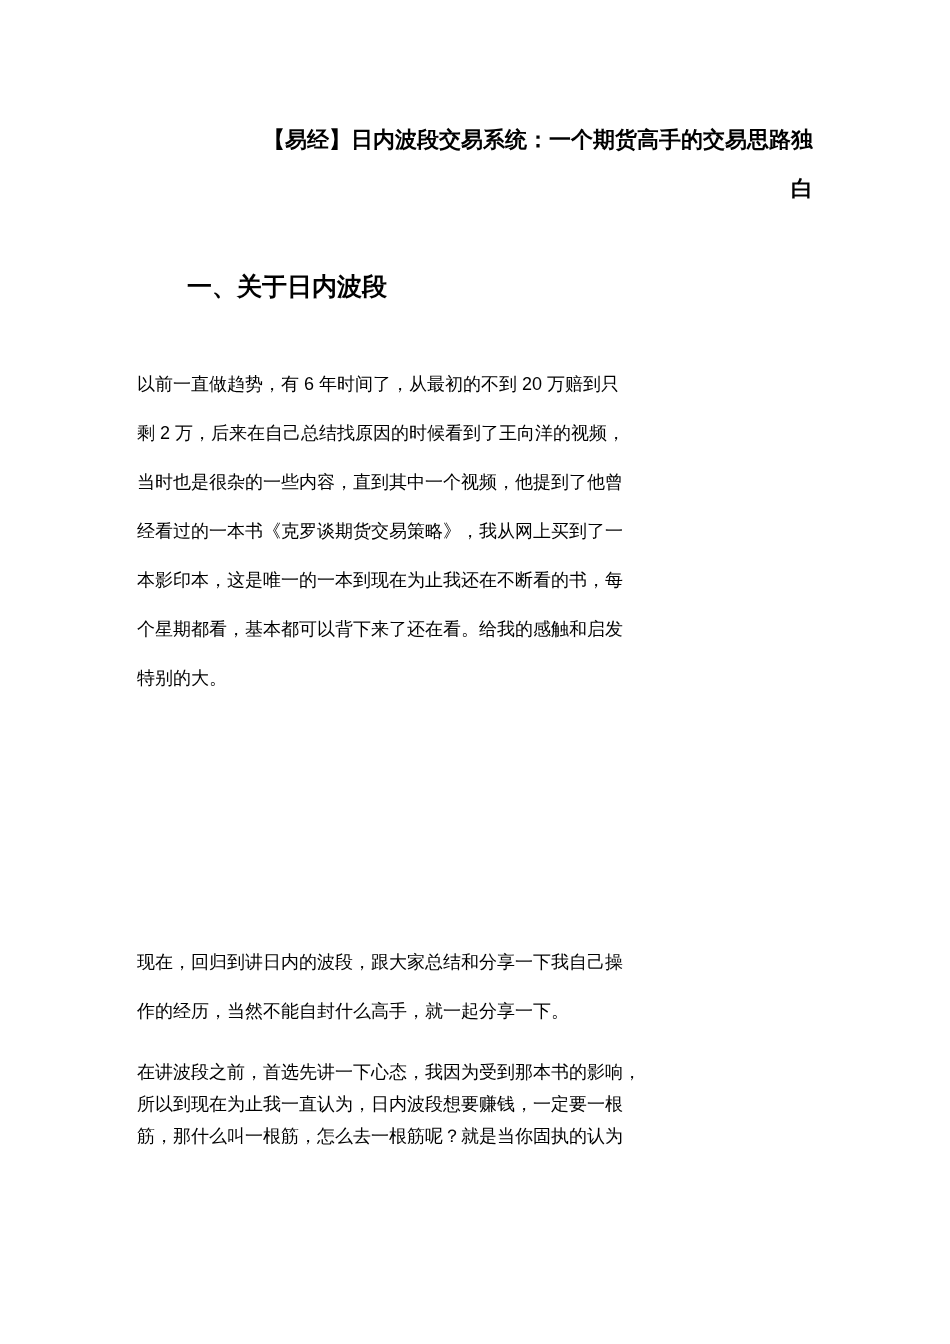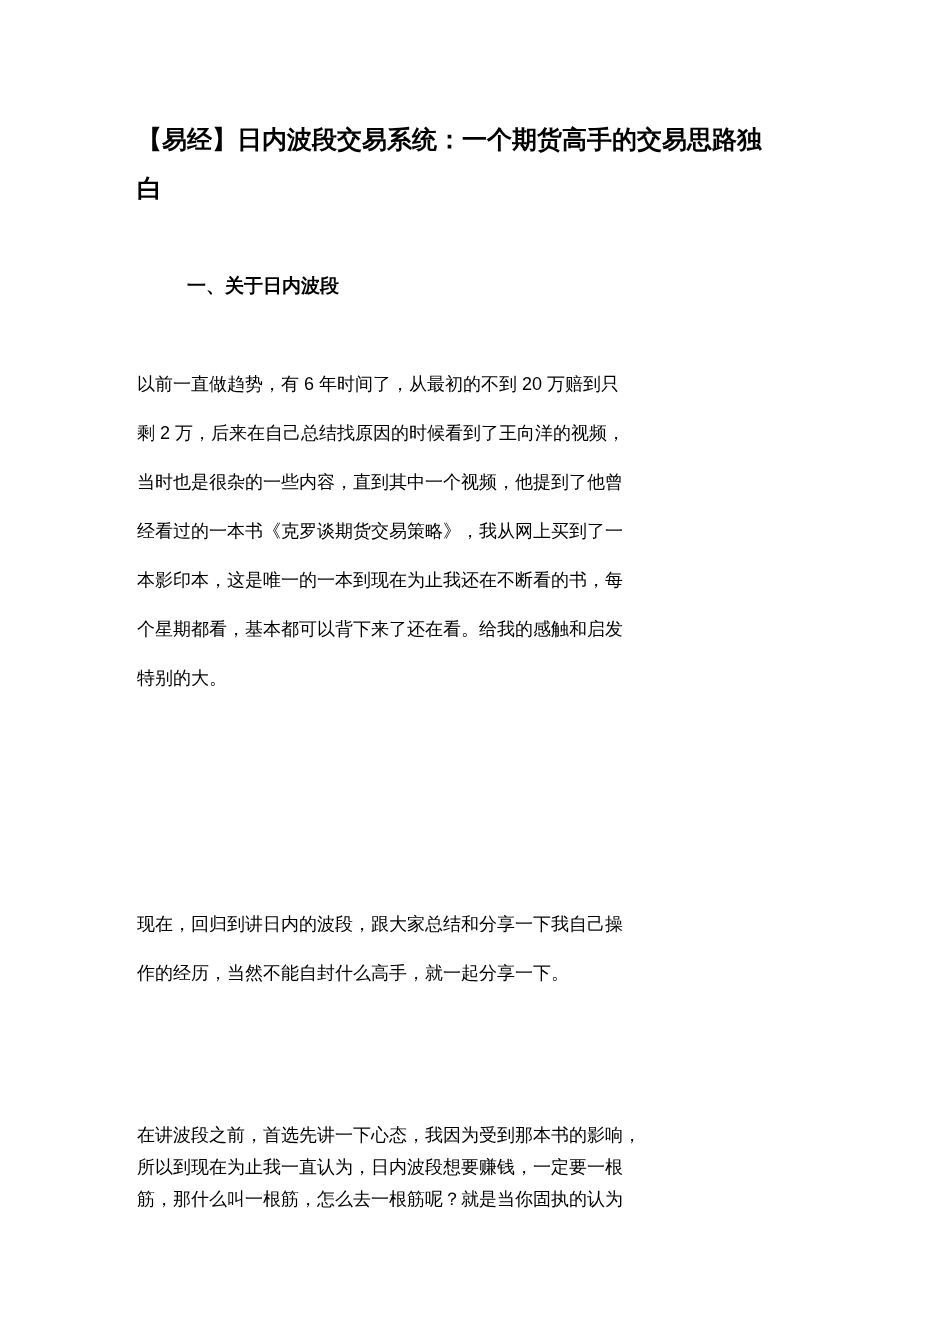--- a/index.html
+++ b/index.html
@@ -14,51 +14,51 @@
     background: #ffffff;
     color: #000000;
     font-family: "Liberation Sans", "DejaVu Sans", sans-serif;
     overflow: hidden;
   }
   .doc-title {
     position: absolute;
     top: 115px;
     left: 137px;
     width: 676px;
-    font-size: 25px;
+    font-size: 22px;
     font-weight: 700;
     line-height: 49px;
-    text-align: left;
+    text-align: right;
     white-space: pre;
     letter-spacing: 0;
   }
   .section-heading {
     position: absolute;
     top: 268px;
     left: 187px;
-    font-size: 19px;
+    font-size: 25px;
     font-weight: 700;
     line-height: 36px;
     white-space: pre;
     text-align: center;
   }
   .para {
     position: absolute;
     left: 137px;
     width: 690px;
     font-size: 18px;
     font-weight: 400;
     line-height: 49px;
     white-space: pre;
     text-align: left;
   }
   .para-1 { top: 360px; }
   .para-2 { top: 759px; }
-  .para-3 { top: 900px; }
-  .para-4 { top: 1119px; line-height: 32px; }
+  .para-3 { top: 938px; }
+  .para-4 { top: 1056px; line-height: 32px; }
 </style>
 </head>
 <body>
 
 <div class="page">
 
   <div class="doc-title">【易经】日内波段交易系统：一个期货高手的交易思路独
 白</div>
 
   <div class="section-heading">一、关于日内波段</div>

